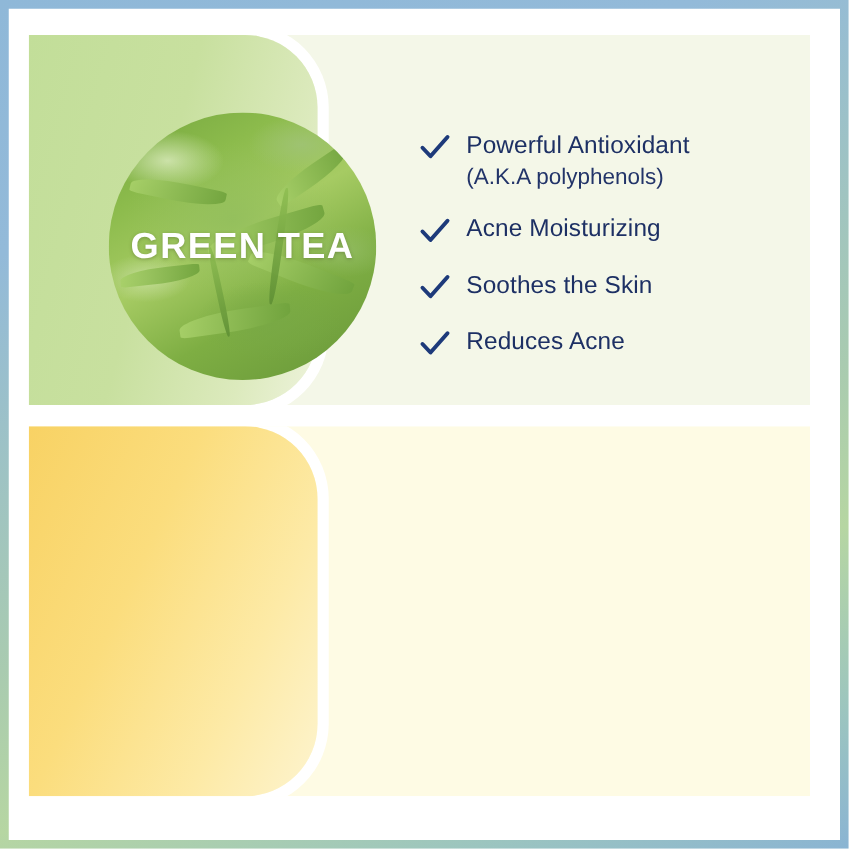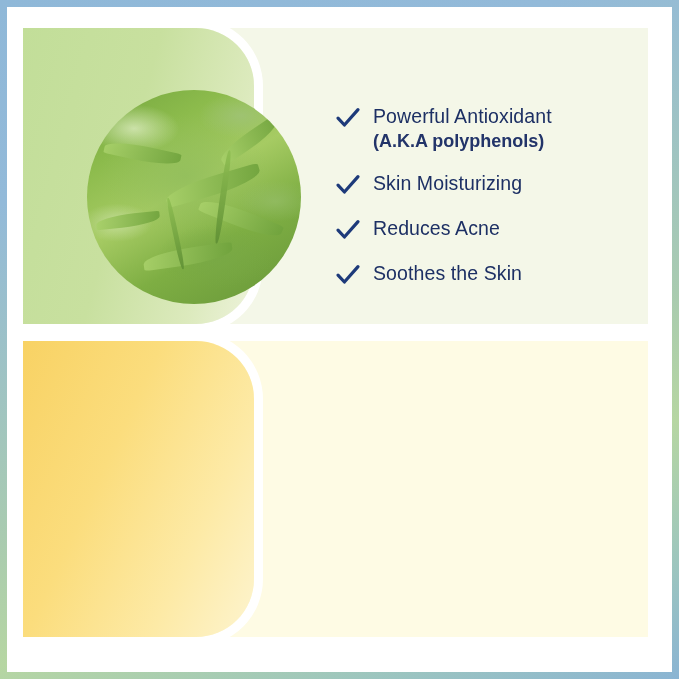--- a/index.html
+++ b/index.html
@@ -131,21 +131,21 @@
   .check-icon svg{ display:block; width:26px; height:26px; }
 
   .benefit-text{
     color:#1d3064;
     font-size:19.5px;
     line-height:1.32;
     letter-spacing:.1px;
   }
   .benefit-sub{
     display:block;
-    font-weight:bold;
+    font-weight:normal;
     font-size:18px;
     color:#223469;
     letter-spacing:0;
   }
 </style>
 </head>
 <body>
 
 <div id="infographic">
   <div id="white-mat">
@@ -158,20 +158,21 @@
         <div class="tea-art">
           <div class="leaf" style="left:36%;top:40%;width:46%;height:9%;transform:rotate(-16deg);"></div>
           <div class="leaf" style="left:52%;top:56%;width:40%;height:8%;transform:rotate(22deg);"></div>
           <div class="leaf" style="left:8%;top:26%;width:36%;height:7%;transform:rotate(12deg);"></div>
           <div class="leaf" style="left:26%;top:74%;width:42%;height:8%;transform:rotate(-8deg);"></div>
           <div class="leaf" style="left:60%;top:20%;width:32%;height:7%;transform:rotate(-34deg);"></div>
           <div class="leaf" style="left:4%;top:58%;width:30%;height:6%;transform:rotate(-6deg);"></div>
           <div class="stem" style="left:62%;top:28%;width:3%;height:44%;transform:rotate(8deg);"></div>
           <div class="stem" style="left:40%;top:50%;width:2.5%;height:34%;transform:rotate(-12deg);"></div>
         </div>
+        <div class="badge-label">GREEN TEA</div>
       </div>
 
       <div class="benefits" id="benefits-green">
 
         <div class="benefit">
           <span class="check-icon">
             <svg viewBox="0 0 26 26">
                 <path d="M3 13.2 L9.4 20 L23 4.6" fill="none" stroke="#1d3a7a" stroke-width="3.2" stroke-linecap="round" stroke-linejoin="round"></path>
               </svg>
           </span>
@@ -180,39 +181,39 @@
             <span class="benefit-sub">(A.K.A polyphenols)</span>
           </span>
         </div>
 
         <div class="benefit">
           <span class="check-icon">
             <svg viewBox="0 0 26 26">
                 <path d="M3 13.2 L9.4 20 L23 4.6" fill="none" stroke="#1d3a7a" stroke-width="3.2" stroke-linecap="round" stroke-linejoin="round"></path>
               </svg>
           </span>
-          <span class="benefit-text">Skin Moisturizing</span>
+          <span class="benefit-text">Acne Moisturizing</span>
+        </div>
+
+        <div class="benefit">
+          <span class="check-icon">
+            <svg viewBox="0 0 26 26">
+                <path d="M3 13.2 L9.4 20 L23 4.6" fill="none" stroke="#1d3a7a" stroke-width="3.2" stroke-linecap="round" stroke-linejoin="round"></path>
+              </svg>
+          </span>
+          <span class="benefit-text">Soothes the Skin</span>
         </div>
 
         <div class="benefit">
           <span class="check-icon">
             <svg viewBox="0 0 26 26">
                 <path d="M3 13.2 L9.4 20 L23 4.6" fill="none" stroke="#1d3a7a" stroke-width="3.2" stroke-linecap="round" stroke-linejoin="round"></path>
               </svg>
           </span>
           <span class="benefit-text">Reduces Acne</span>
-        </div>
-
-        <div class="benefit">
-          <span class="check-icon">
-            <svg viewBox="0 0 26 26">
-                <path d="M3 13.2 L9.4 20 L23 4.6" fill="none" stroke="#1d3a7a" stroke-width="3.2" stroke-linecap="round" stroke-linejoin="round"></path>
-              </svg>
-          </span>
-          <span class="benefit-text">Soothes the Skin</span>
         </div>
 
       </div>
     </section>
 
     <section class="panel" id="panel-vite">
       <div class="panel-right"></div>
       <div class="panel-left"></div>
 
     </section>

